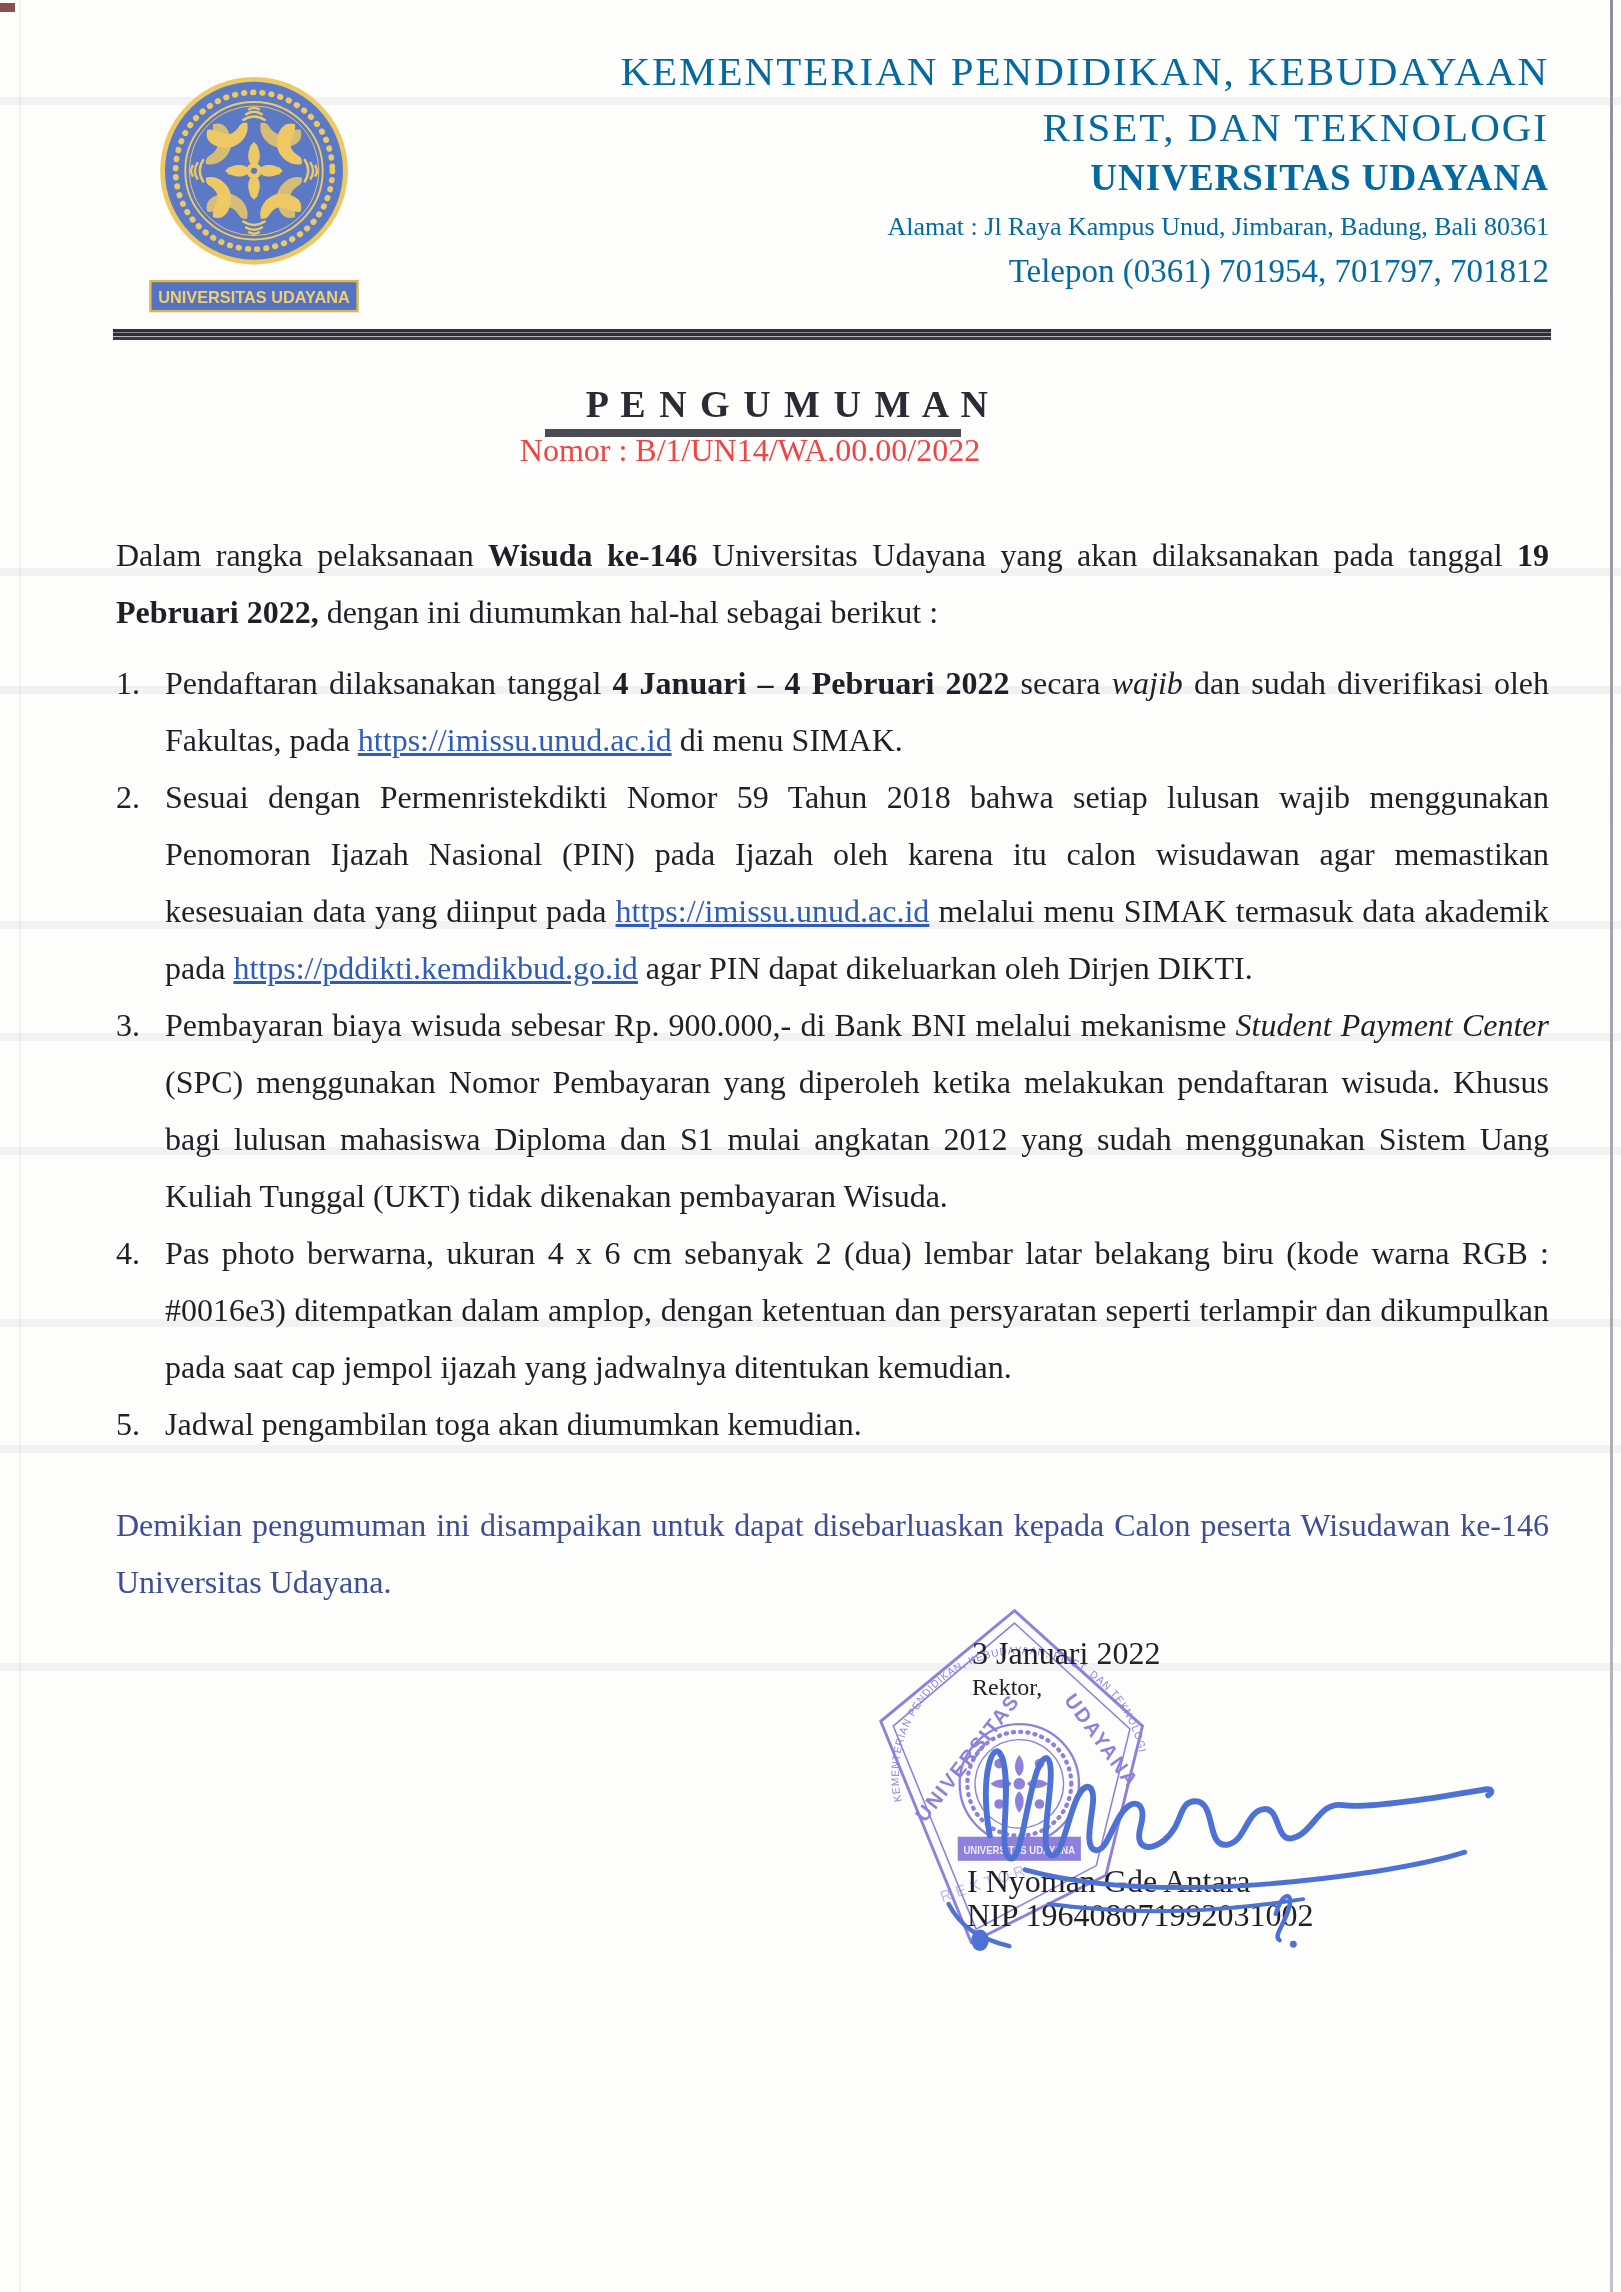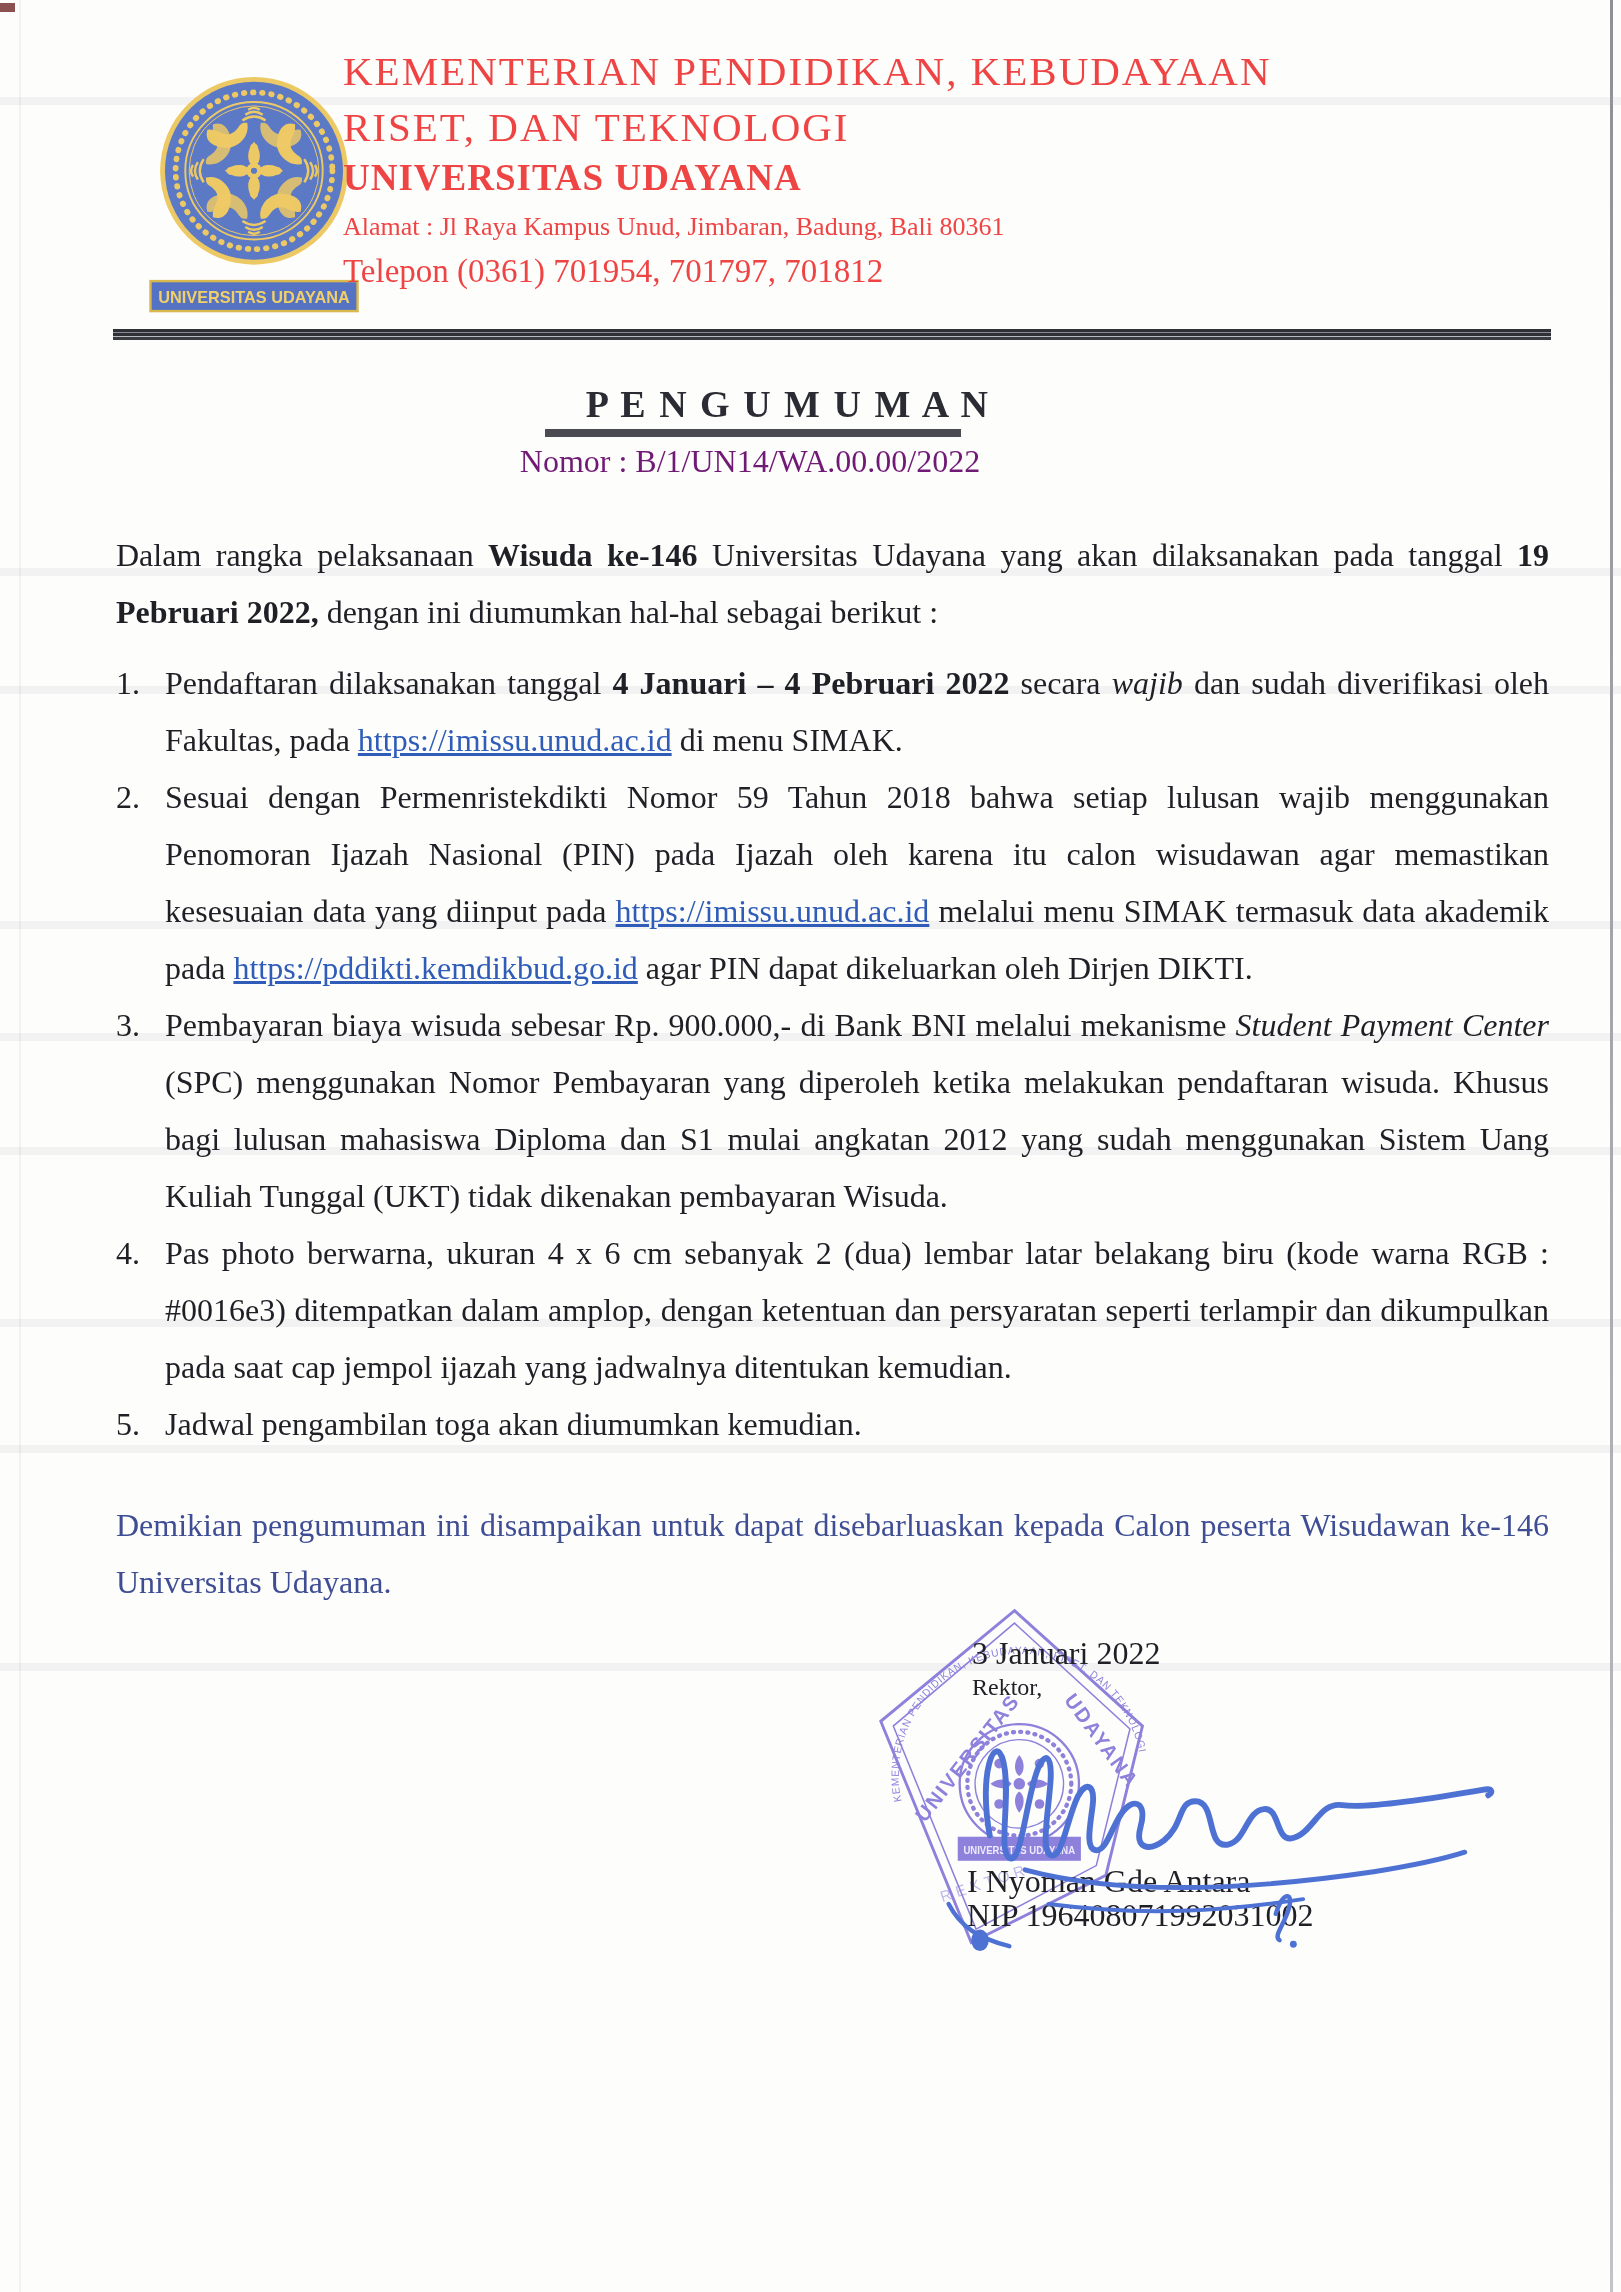--- a/index.html
+++ b/index.html
@@ -8,35 +8,35 @@
     font-family:"Liberation Serif","DejaVu Serif",serif;color:#1f1f26;
   }
   
   .edge-line-right{position:absolute;top:0;left:1610px;width:2.9px;height:2293px;
     background:linear-gradient(#8f8f97,#c2c2c8);} 
   .edge-line-left{position:absolute;top:0;left:18.6px;width:2px;height:2293px;background:rgba(0,0,0,.045);}
   .corner-mark{position:absolute;left:0;top:2.9px;width:14.7px;height:8.8px;background:#6e2424;opacity:.8;}
   .streak{position:absolute;left:0;width:100%;height:7.8px;background:rgba(170,172,185,.13);}
   
   .logo{position:absolute;left:147px;top:74px;}
-  .head-text{position:absolute;left:343px;top:43px;width:1206px;text-align:left;color:#ef4444;font-family:Liberation Serif, serif;}
+  .head-text{position:absolute;left:343px;top:43px;width:1206px;text-align:right;color:#0369a1;font-family:Liberation Serif, serif;}
   .head-l1,.head-l2{font-size:41px;letter-spacing:2px;line-height:56px;}
   .head-l3{font-size:37px;font-weight:bold;letter-spacing:1px;line-height:45px;}
   .head-l4{font-size:26px;line-height:44px;margin-top:4.9px;}
   .head-l5{font-size:33px;line-height:44px;}
   .head-l6{font-size:33px;line-height:44px;}
   .head-l6 .url{text-decoration:underline;}
   .rule{position:absolute;left:113px;top:329px;width:1438px;height:10.8px;
     background:linear-gradient(#2f2f36 0 2.9px,#8a8a92 2.9px 3.9px,#2f2f36 3.9px 6.9px,#b9b9c0 6.9px 7.8px,#3a3a42 7.8px 10.8px);}
   
   .doc-title{position:absolute;left:510px;top:382px;width:480px;text-align:right;
     font-size:38px;font-weight:bold;letter-spacing:2px;color:#2b2b33;}
   .title-rule{position:absolute;left:545px;top:429px;width:416px;height:7.8px;background:#4b4b53;}
-  .doc-number{position:absolute;left:510px;top:443px;width:480px;text-align:center;
-    font-size:32px;color:#701a75;}
+  .doc-number{position:absolute;left:510px;top:432px;width:480px;text-align:center;
+    font-size:32px;color:#ef4444;}
   
   .body-block{position:absolute;left:116px;top:527px;width:1433px;
     font-size:32px;line-height:57px;text-align:justify;}
   .opening{margin:0 0 13.7px 0;}
   .list-item{display:flex;}
   .list-item .num{flex:0 0 49px;}
   .list-item .itext{flex:1;text-align:justify;}
   .closing{margin-top:44px;color:#3f4e94;}
   .run-n{font-style:normal;}
   .run-b{font-weight:bold;}

